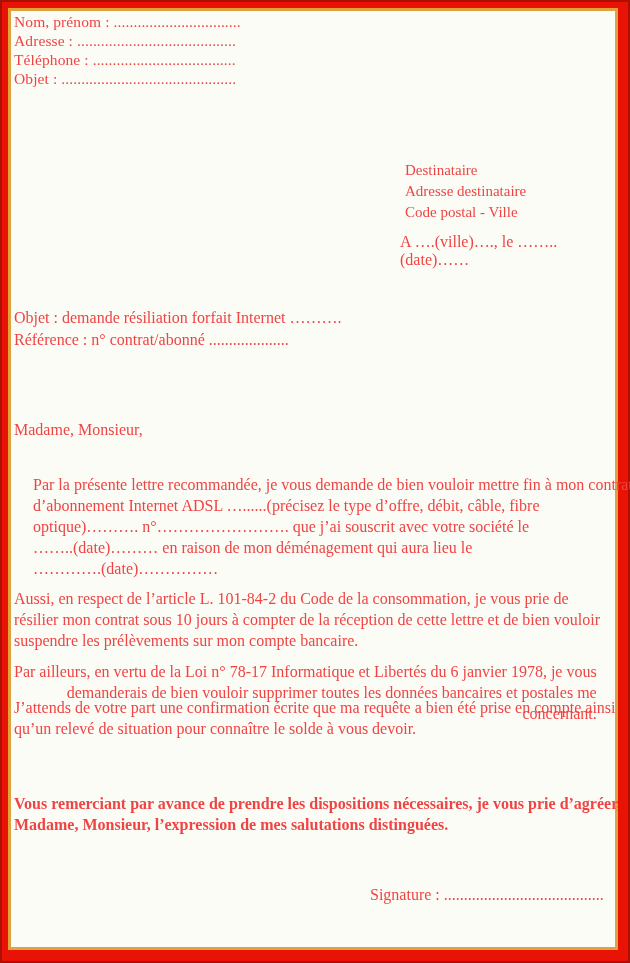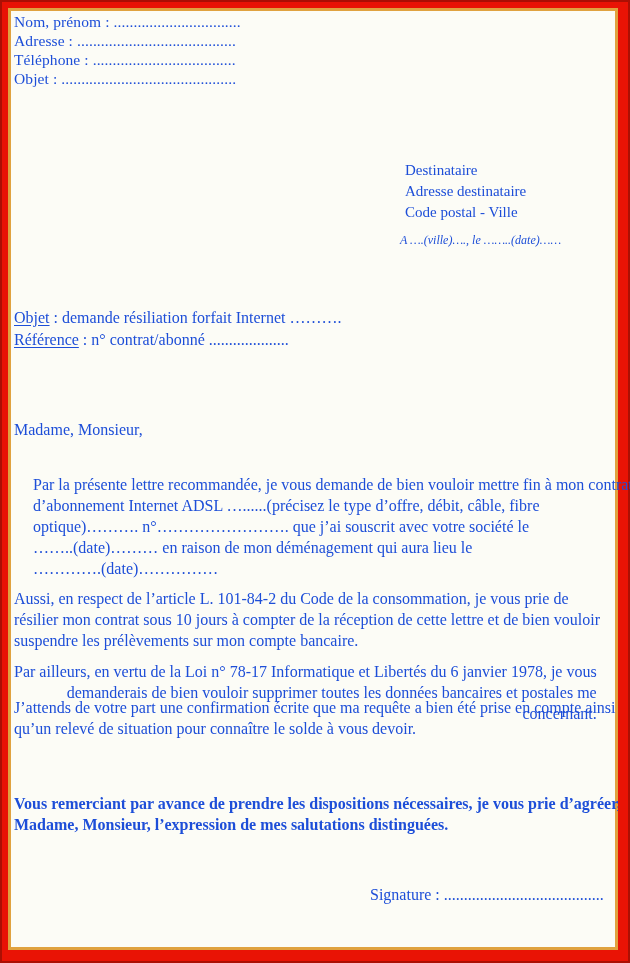--- a/index.html
+++ b/index.html
@@ -21,51 +21,50 @@
     top: 8px;
     width: 610px;   
     height: 942px;  
     background: #fcfcf6;
     border: 3px solid #e0a23f;
   }
 
   .inner {
     position: absolute;
     inset: 0;
-    color: #1d4ed8;
+    color: #ef4444;
     border-radius: 30px;
   }
 
   .abs { position: absolute; }
 
   .sender {
     left: 3px; top: 1px;
     font-size: 15.5px;
     line-height: 19px;
     letter-spacing: 0.1px;
   }
 
   .recipient {
     left: 394px; top: 149px;
     font-size: 15px;
     line-height: 21px;
   }
 
   .citydate {
     left: 389px; top: 222px;
-    font-size: 12px;
-    font-style: italic;
+    font-size: 16px;
   }
 
   .subject-block {
     left: 3px; top: 296px;
     font-size: 16px;
     line-height: 22px;
   }
-  .ul { text-decoration: underline; text-underline-offset: 2px; text-align: right; }
+  .ul { text-underline-offset: 2px; text-align: right; }
 
   .salutation {
     left: 3px; top: 410px;
     font-size: 16px;
   }
 
   .para {
     left: 3px;
     font-size: 16px;
     line-height: 21px;

